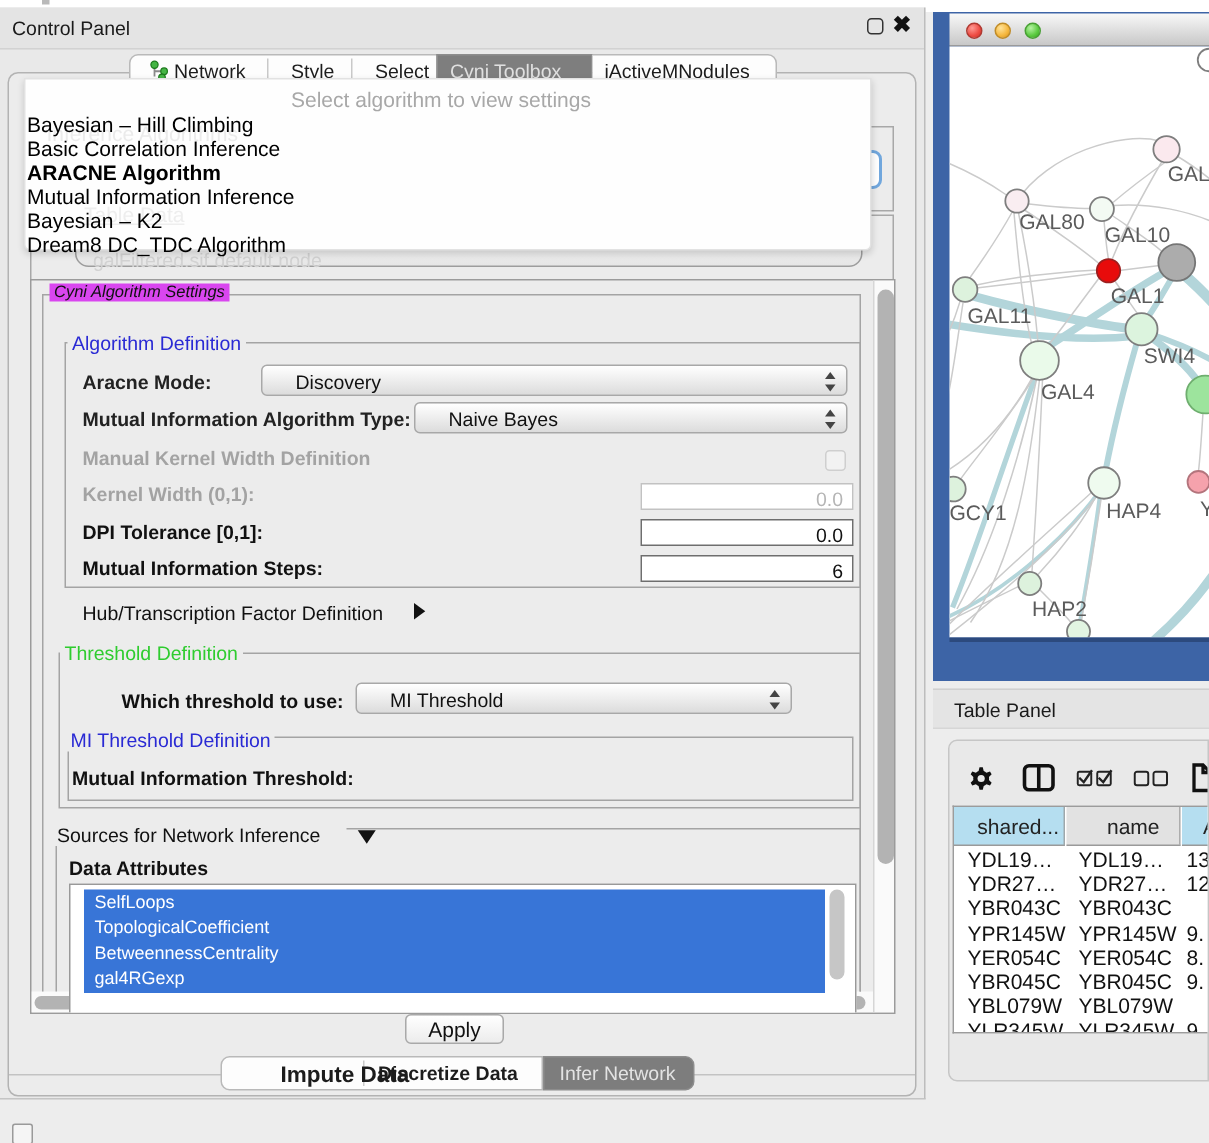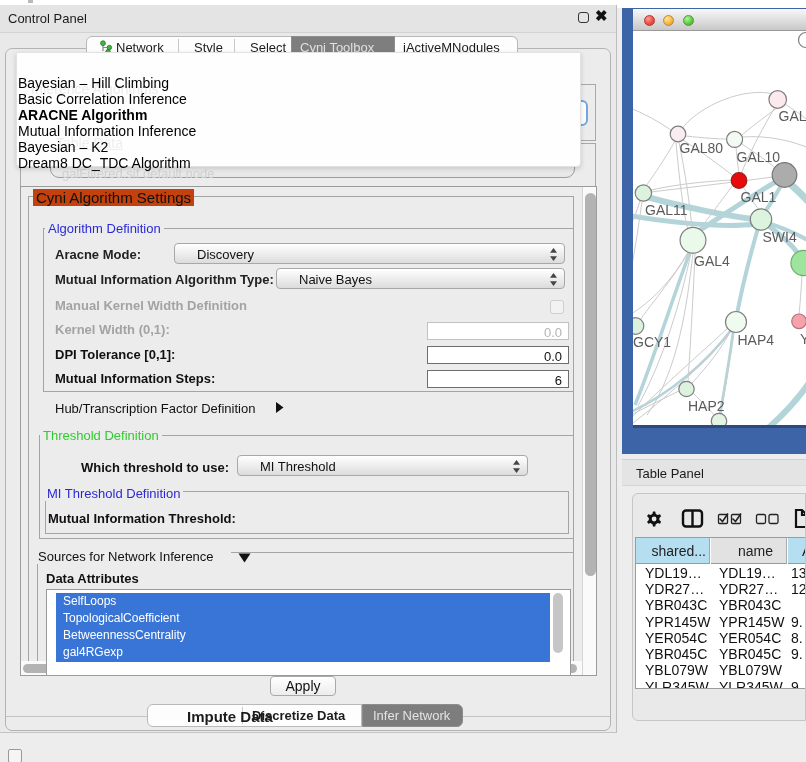--- a/index.html
+++ b/index.html
@@ -55,21 +55,21 @@
 
   <div class="abs" style="left:20px;top:181px;width:577px;height:490px;border:1px solid #9b9b9b;background:#ececec;overflow:hidden;">
 
     <div class="abs" style="left:561px;top:0;width:16px;height:488px;background:#fafafa;border-left:1px solid #d6d6d6;"></div>
     <div class="abs" style="left:564px;top:6px;width:11px;height:383px;background:#b3b3b3;border-radius:6px;"></div>
 
     <div class="abs" style="left:0;top:474px;width:561px;height:14px;background:#fafafa;"></div>
     <div class="abs" style="left:2px;top:477px;width:554px;height:9px;background:#b3b3b3;border-radius:5px;"></div>
 
     <div class="abs" style="left:7px;top:9px;width:546px;height:465px;border:1px solid #a4a4a4;border-bottom:none;"></div>
-    <div class="abs" style="left:12px;top:2px;background:#c2410c;padding:0 3px;font-size:15px;color:#111;">Cyni Algorithm Settings</div>
+    <div class="abs" style="left:12px;top:2px;background:#d946ef;padding:0 3px;font-size:11px;color:#111;font-style:italic;">Cyni Algorithm Settings</div>
 
     <div class="abs" style="left:22px;top:41px;width:531px;height:164px;border:1px solid #a4a4a4;"></div>
     <div class="abs" style="left:24px;top:34px;background:#ececec;padding:0 3px;font-size:13px;color:#2a2ad4;">Algorithm Definition</div>
 
     <div class="abs" style="left:34px;top:60px;font-size:13px;font-weight:bold;color:#222;">Aracne Mode:</div>
     <div class="combo abs" style="left:153px;top:56px;width:391px;height:21px;">
       <span>Discovery</span>
       <svg width="9" height="15" viewBox="0 0 9 15">
           <path d="M4.5 1 L8 5.7 L1 5.7 Z" fill="#444"></path>
           <path d="M4.5 14 L8 9.3 L1 9.3 Z" fill="#444"></path>
@@ -143,20 +143,21 @@
     <div class="abs" style="left:215px;top:0;width:101px;height:23px;background:#7d7d7d;border:1px solid #8d8d8d;border-radius:0 6px 6px 0;"></div>
     <div class="abs" style="left:9px;top:4px;font-size:15px;font-weight:bold;color:#1c1c1c;margin-left:31px;">Impute Data</div>
     <div class="abs" style="left:105px;top:4px;font-size:13px;font-weight:bold;color:#1c1c1c;">Discretize Data</div>
     <div class="abs" style="left:226px;top:4px;font-size:13px;color:#e3e3e3;">Infer Network</div>
   </div>
 </div>
 
 <div class="abs" style="left:16px;top:52px;width:565px;height:115px;background:#fefefe;border:1px solid #e2e2e2;border-radius:0 0 4px 4px;box-shadow:0 2px 5px rgba(0,0,0,0.16);">
   <div class="abs" style="left:14px;top:28px;font-size:14px;color:#ebebeb;">Inference Algorithms</div>
   <div class="abs" style="left:39px;top:82px;font-size:14px;color:#eeeeee;text-decoration:underline;">Table Data</div>
+  <div class="abs" style="left:177px;top:5px;font-size:14px;color:#a8a8a8;">Select algorithm to view settings</div>
   <div class="abs" style="left:1px;top:22px;font-size:14px;color:#000;">Bayesian – Hill Climbing</div>
   <div class="abs" style="left:1px;top:38px;font-size:14px;color:#000;">Basic Correlation Inference</div>
   <div class="abs" style="left:1px;top:54px;font-size:14px;font-weight:bold;color:#000;">ARACNE Algorithm</div>
   <div class="abs" style="left:1px;top:70px;font-size:14px;color:#000;">Mutual Information Inference</div>
   <div class="abs" style="left:1px;top:86px;font-size:14px;color:#000;">Bayesian – K2</div>
   <div class="abs" style="left:1px;top:102px;font-size:14px;color:#000;">Dream8 DC_TDC Algorithm</div>
 </div>
 
 <div class="abs" style="left:8px;top:749px;width:14px;height:14px;background:#f5f5f5;border:1px solid #9a9a9a;border-radius:2px;"></div>
 

